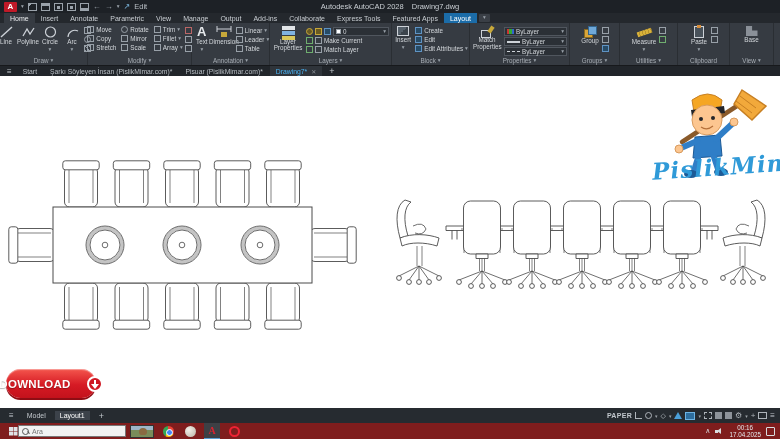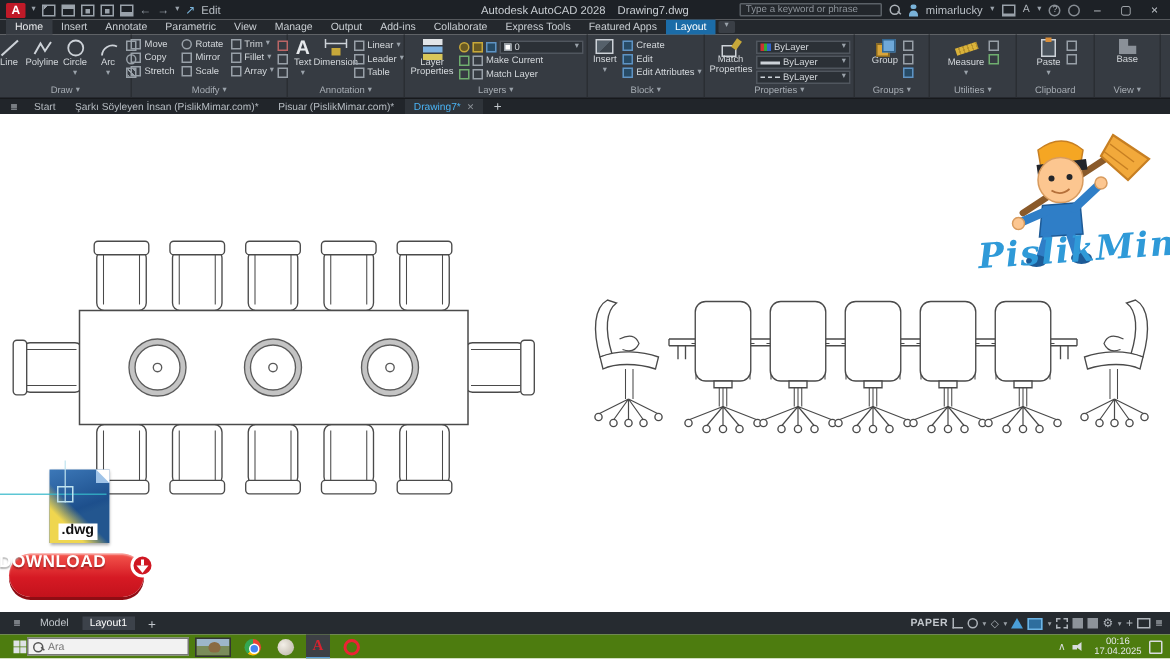--- a/index.html
+++ b/index.html
@@ -79,41 +79,41 @@
 #brandtext{position:absolute;left:652px;top:76px;font-family:"DejaVu Serif",serif;font-style:italic;font-weight:bold;font-size:23px;color:#2f9ad8;transform:rotate(-4deg);white-space:nowrap;letter-spacing:1px}
 
 #dwgicon{position:absolute;left:33px;top:237px;width:40px;height:49px;background:linear-gradient(160deg,#3c78b8 0%,#1d4f8c 52%,#23568f 60%);box-shadow:0 1px 2px rgba(0,0,0,.35)}
 #dwgicon .yel{position:absolute;left:0;bottom:0;width:100%;height:100%;background:linear-gradient(45deg,#efd64f 0 26%,rgba(239,214,79,0) 45%)}
 #dwgicon .fold{position:absolute;top:0;right:0;width:0;height:0;border-top:9px solid #fff;border-left:9px solid #9fc3e8}
 #dwgicon .cross{position:absolute;left:5px;top:11px;width:11px;height:11px;border:1px solid #bfe3ef}
 #dwgicon .chl{position:absolute;left:-38px;top:16px;width:76px;height:1px;background:#35b8c9;opacity:.8}
 #dwgicon .chv{position:absolute;left:10px;top:-6px;width:1px;height:28px;background:#bfe3ef;opacity:.8}
 #dwglabel{position:absolute;left:6px;bottom:2px;background:#fff;color:#111;font-weight:bold;font-size:9.5px;padding:0 2px;line-height:1.15}
 
-#dlbtn{position:absolute;left:6px;top:293px;width:90px;height:29px;border-radius:15px;background:linear-gradient(#f4564d,#d61a24 55%,#c3121c);box-shadow:0 2px 0 #8f0d14,inset 0 1px 1px rgba(255,255,255,.45);display:flex;justify-content:center;gap:16px}
+#dlbtn{position:absolute;left:6px;top:293px;width:90px;height:29px;border-radius:15px;background:linear-gradient(#f4564d,#d61a24 55%,#c3121c);box-shadow:0 2px 0 #8f0d14,inset 0 1px 1px rgba(255,255,255,.45);display:flex;align-items:center;justify-content:center;gap:16px}
 #dlbtn .dltxt{color:#fff;font-weight:bold;font-size:11.5px;letter-spacing:.3px;text-shadow:0 1px 1px rgba(0,0,0,.3)}
 #dlbtn .dlcirc{width:16px;height:16px;border-radius:50%;background:#cf1722;border:2px solid #fff;position:relative;flex:0 0 auto}
 #dlbtn .dlcirc::before{content:"";position:absolute;left:5px;top:2px;width:2.5px;height:4px;background:#fff}
 #dlbtn .dlcirc::after{content:"";position:absolute;left:2.5px;top:6px;border-left:4px solid transparent;border-right:4px solid transparent;border-top:5px solid #fff}
 
 #statusbar{position:absolute;left:0;top:408px;width:780px;height:15px;background:#262b30;display:flex;align-items:center;padding:0 5px;gap:4px;color:#c2c7cc;font-size:7px;z-index:26}
 .lt{padding:1px 5px;white-space:nowrap}
 .lt.activelt{background:#3c424a;color:#fff}
 #sb-right{margin-left:auto;display:flex;align-items:center;gap:3px}
 .sic{display:inline-block;position:relative}
 .sic.lcorner{width:7px;height:7px;border-left:1.5px solid #aeb4ba;border-bottom:1.5px solid #aeb4ba}
 .sic.pcirc{width:7px;height:7px;border:1px solid #aeb4ba;border-radius:50%}
 .sic.tri{width:0;height:0;border-left:4px solid transparent;border-right:4px solid transparent;border-bottom:7px solid #4a9fd8}
 .sic.bluerect{width:10px;height:8px;background:#2e6e9e;border:1px solid #6db4e4}
 .sic.dashbox{width:8px;height:7px;border:1px dashed #aeb4ba}
 .sic.gray{width:7px;height:7px;background:#8d939a}
 .sic.mon{width:9px;height:7px;border:1px solid #aeb4ba}
 .scv{font-size:5px;color:#9aa0a6}
 
-#taskbar{position:absolute;left:0;top:423px;width:780px;height:16px;background:#4d7c0f;display:flex;align-items:center;z-index:31}
+#taskbar{position:absolute;left:0;top:423px;width:780px;height:16px;background:#7f1d1d;display:flex;align-items:center;z-index:31}
 #startbtn{width:18px;height:16px;display:flex;align-items:center;justify-content:center}
 .winlogo{width:3.5px;height:3.5px;background:#dfe3e6;box-shadow:4.5px 0 0 #dfe3e6,0 4.5px 0 #dfe3e6,4.5px 4.5px 0 #dfe3e6;margin:-4px -4px 0 0}
 #tsearch{width:108px;height:12px;background:#f2f2f2;border:1px solid #777;display:flex;align-items:center;gap:3px;padding:0 3px}
 #tsearch input{border:0;outline:0;background:transparent;font-size:7px;color:#444;width:80px;font-family:"Liberation Sans",sans-serif}
 .mag.dark::before{border-color:#555}
 .mag.dark::after{background:#555}
 #thumb{width:24px;height:13px;margin-left:4px;background:linear-gradient(#9db6c9 0 40%,#7a8c5a 40%);border:1px solid #333;position:relative}
 #thumb::after{content:"";position:absolute;left:8px;top:2px;width:8px;height:7px;background:#8a6b42;border-radius:50% 50% 40% 40%}
 .tbicon{width:16px;height:16px;display:flex;align-items:center;justify-content:center;margin-left:6px;position:relative}
 .chrome{width:11px;height:11px;border-radius:50%;background:conic-gradient(#ea4335 0 33%,#fbbc05 33% 60%,#34a853 60% 100%);position:relative}
@@ -142,35 +142,20 @@
   <span class="qi disk"></span>
   <span class="qi plot"></span>
   <span class="qar">←</span>
   <span class="qar">→</span>
   <span class="cv">▾</span>
   <span class="qar" style="color:#7ab3d9">↗</span>
   <span>Edit</span>
   <div id="tb-title">
     <span>Autodesk AutoCAD 2028</span>
     <span>Drawing7.dwg</span>
-  </div>
-  <div id="tb-right">
-    <input id="tb-search" placeholder="Type a keyword or phrase" style="">
-    <span class="mag"></span>
-    <span class="person"></span>
-    <span>mimarlucky</span>
-    <span class="cv">▾</span>
-    <span class="qi" style="border-bottom-width:2px"></span>
-    <span style="color:#aeb4ba;font-size:7px">A</span>
-    <span class="cv">▾</span>
-    <span class="roundic">?</span>
-    <span class="roundic"></span>
-    <span class="winbtn">–</span>
-    <span class="winbtn">▢</span>
-    <span class="winbtn">×</span>
   </div>
 </div>
 
 <div id="ribbontabs">
   <span class="rtab active">Home</span>
   <span class="rtab">Insert</span>
   <span class="rtab">Annotate</span>
   <span class="rtab">Parametric</span>
   <span class="rtab">View</span>
   <span class="rtab">Manage</span>
@@ -588,28 +573,20 @@
     <path d="M68,55 L84,40" stroke="#2f7ec7" stroke-width="6" stroke-linecap="round"></path>
     <circle cx="86" cy="38" r="4" fill="#fcc690" stroke="#d89b5e"></circle>
     <path d="M49,57 L33,64" stroke="#2f7ec7" stroke-width="6" stroke-linecap="round"></path>
     <circle cx="31" cy="65" r="4" fill="#fcc690" stroke="#d89b5e"></circle>
     <path d="M50,74 L46,87 M66,73 L70,85" stroke="#2f7ec7" stroke-width="6" stroke-linecap="round"></path>
     <ellipse cx="43" cy="90" rx="7" ry="4" fill="#1d5a96"></ellipse>
     <ellipse cx="73" cy="88" rx="7" ry="4" fill="#1d5a96"></ellipse>
   </svg>
   <div id="brandtext">PislikMimar</div>
 
-  <div id="dwgicon">
-    <span class="yel"></span>
-    <span class="chl"></span>
-    <span class="chv"></span>
-    <span class="cross"></span>
-    <span class="fold"></span>
-    <span id="dwglabel">.dwg</span>
-  </div>
 
   <div id="dlbtn">
     <span class="dltxt">DOWNLOAD</span>
     <span class="dlcirc"></span>
   </div>
 </div>
 
 <div id="statusbar">
   <span class="ham">≡</span>
   <span class="lt">Model</span>

